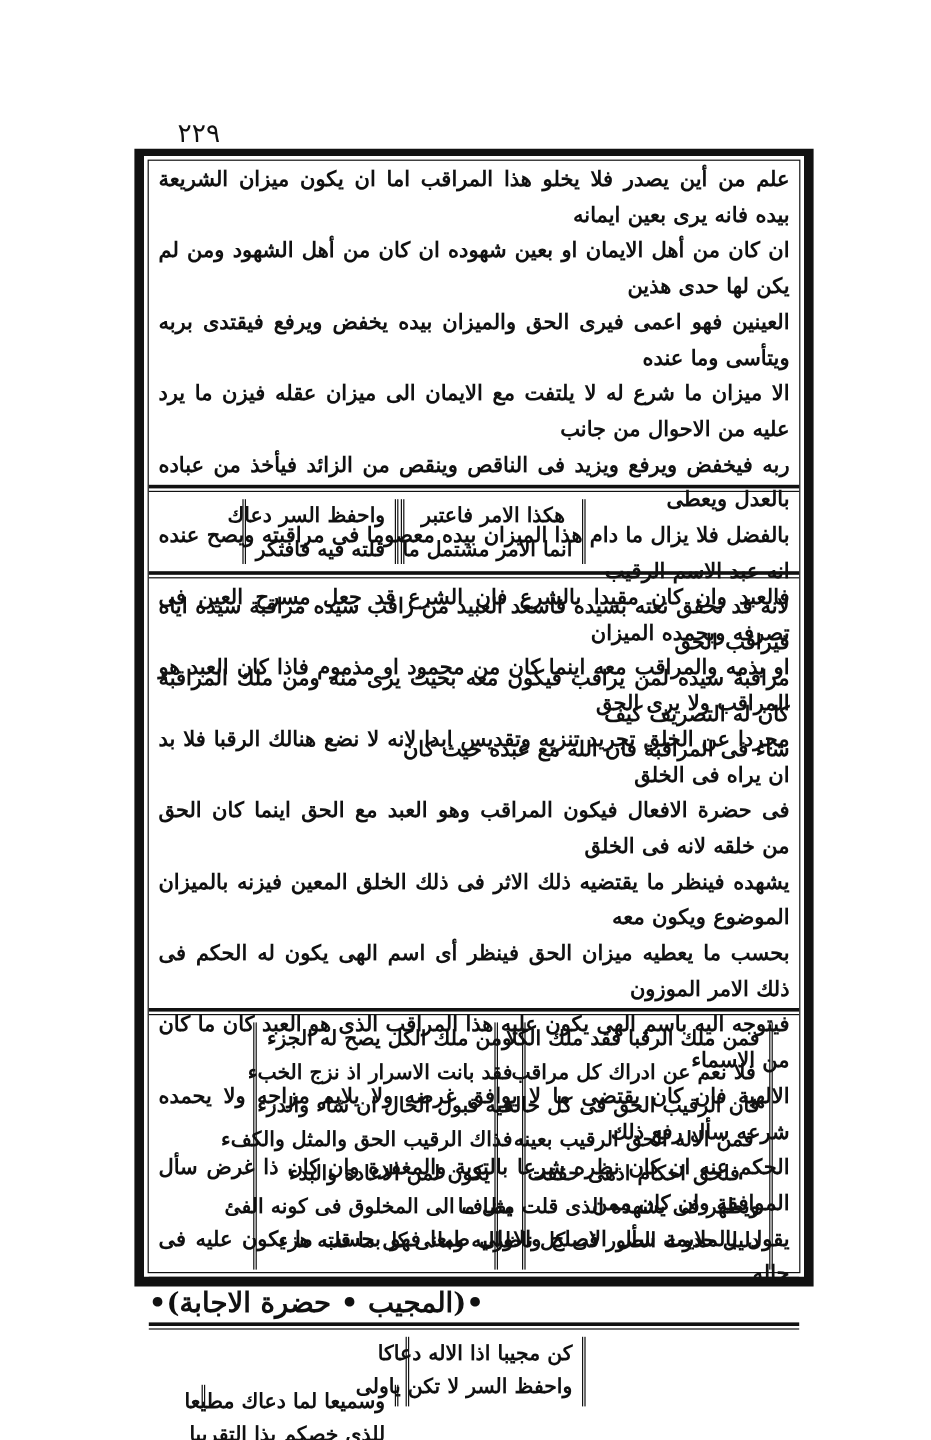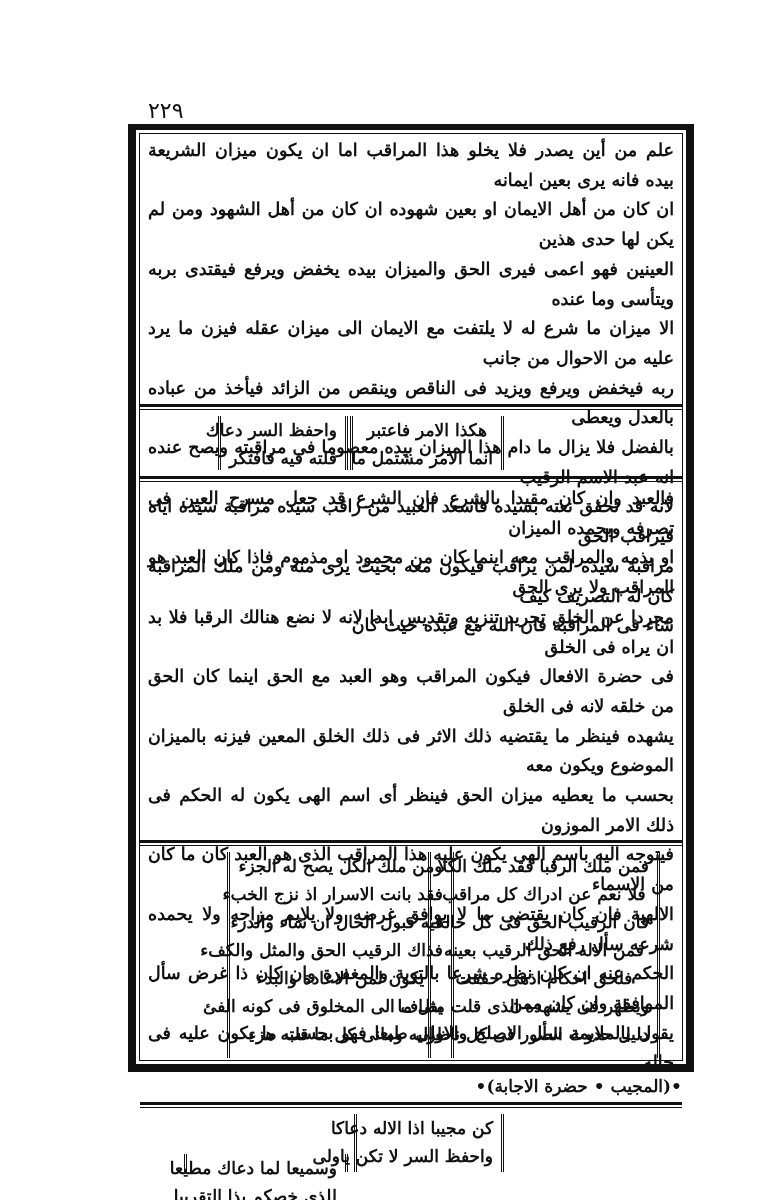--- a/index.html
+++ b/index.html
@@ -1,40 +1,40 @@
 <!DOCTYPE html>
 <html><head>
 <meta charset="utf-8">
 <style>
   html, body { margin: 0; padding: 0; background: #ffffff; }
   body { width: 776px; height: 1200px; position: relative; overflow: hidden;
          font-family: "DejaVu Serif", serif; color: #111; }
   .page-number { position: absolute; left: 148px; top: 98px; font-size: 22px; font-weight: normal;
                  letter-spacing: 1px; direction: rtl; }
-  .frame { position: absolute; left: 128px; top: 124px; width: 566px; height: 948px;
+  .frame { position: absolute; left: 112px; top: 124px; width: 566px; height: 948px;
            border-left: 8px solid #111; border-right: 8px solid #111;
            border-top: 6px solid #111; border-bottom: 8px solid #111;
            box-sizing: border-box; }
   .frame-inner { position: absolute; left: 3px; right: 3px; top: 3px; bottom: 3px;
                  border: 1.5px solid #111; }
   .prose { direction: rtl; text-align: justify; text-align-last: right; font-size: 17.5px;
            line-height: 29.7px; padding: 2px 8px 2px 8px; font-weight: bold; }
   .prose.p1 { height: 266px; }
   .prose.p2 { height: 354px; }
   .rule { height: 0; border-top: 3px solid #111; border-bottom: 1.5px solid #111;
           margin: 0 0; height: 2px; }
   .verse-block { position: relative; direction: rtl; }
   .verse-block.v1 { height: 66px; }
   .verse-block.v2 { height: 218px; }
   .verse-block.v3 { height: 70px; }
   .verse-col { position: absolute; top: 6px; bottom: 6px; border-left: 3px double #111;
                border-right: 3px double #111; padding: 0 8px; box-sizing: border-box;
                font-size: 17px; font-weight: bold; line-height: 28px; text-align: center; }
   .verse-col .line { white-space: nowrap; display: block; }
-  .heading-band { direction: rtl; text-align: right; font-size: 17px; font-weight: bold;
+  .heading-band { direction: rtl; text-align: left; font-size: 23px; font-weight: bold;
                   height: 32px; line-height: 32px; }
 </style>
 </head>
 <body>
 
 <div class="page-number">٢٢٩</div>
 
 <div class="frame">
   <div class="frame-inner">
 

